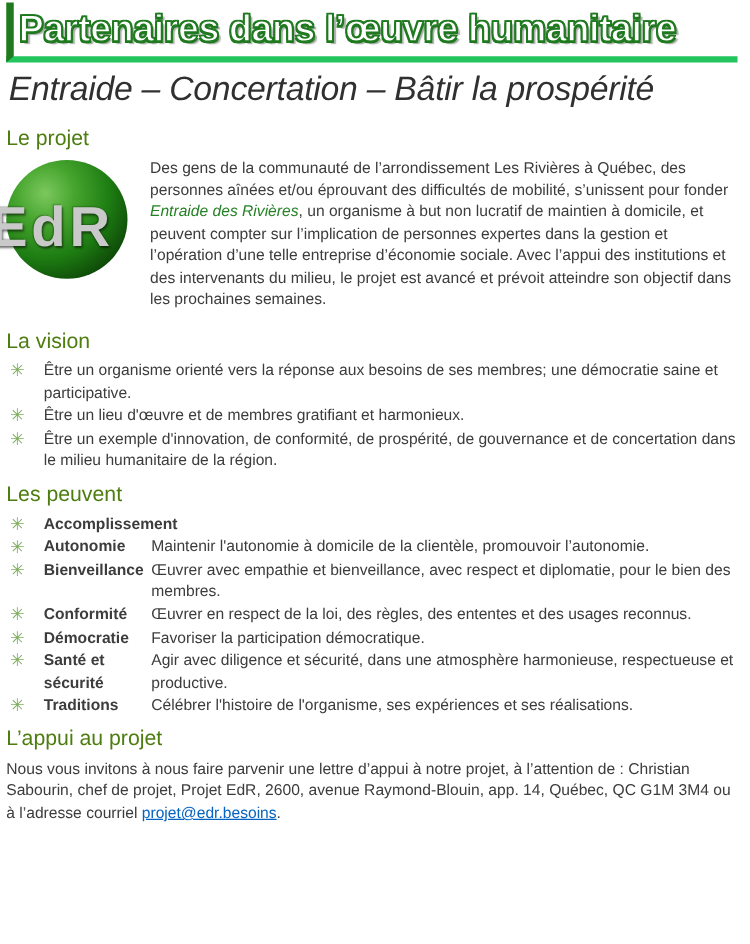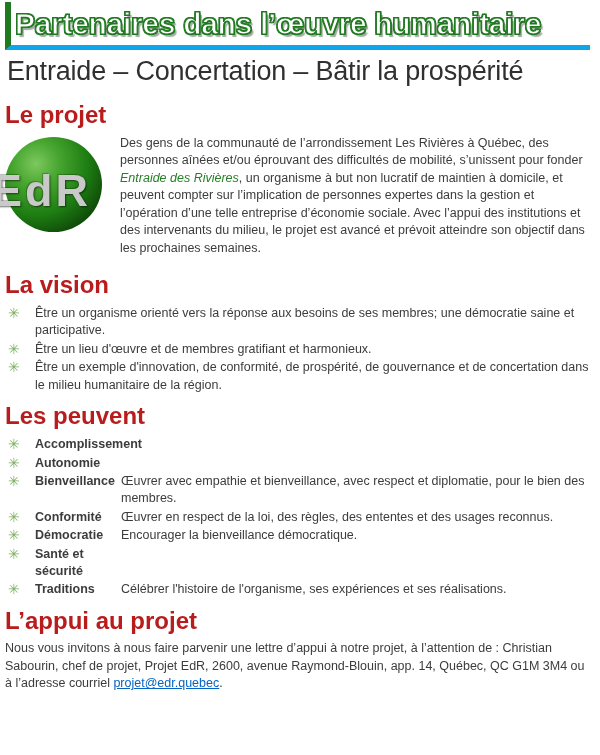--- a/index.html
+++ b/index.html
@@ -6,42 +6,42 @@
   body{
     width:600px;height:755px;overflow:hidden;background:#ffffff;
     font-family:"Liberation Sans","DejaVu Sans",sans-serif;
     color:#3c3c3c;font-size:12.5px;line-height:1.4;
   }
   .page{padding:2px 10px 0 5px;}
 
   
   .banner{
     border-left:6px solid #1f7a1f;
-    border-bottom:5px solid #0ea5e9;
+    border-bottom:5px solid #22c55e;
     padding:1px 0 0 4px;
     white-space:nowrap;
   }
   .wordart{
     font-size:30px;font-weight:bold;letter-spacing:-0.3px;
     color:#ffffff;
     -webkit-text-stroke:1.2px #1f7a1f;
     text-shadow:
       -1px -1px 0 #1f7a1f, 1px -1px 0 #1f7a1f,
       -1px  1px 0 #1f7a1f, 1px  1px 0 #1f7a1f,
       2.5px 2.5px 1px rgba(90,100,90,0.55);
   }
   .subtitle{
     font-size:27px;color:#303030;letter-spacing:-0.2px;
-    padding:3px 0 2px 2px;white-space:nowrap;
+    padding:3px 0 2px 2px;white-space:nowrap;font-style:italic;
   }
 
   
   h2{
-    color:#b91c1c;font-size:24px;line-height:1.2;
-    margin:8px 0 5px 0;font-weight:bold;
+    color:#4d7c0f;font-size:17px;line-height:1.2;
+    margin:8px 0 5px 0;font-weight:normal;
   }
 
   p{margin:0 0 6px 0;}
   a{color:#0563c1;text-decoration:underline;}
 
   
   .projet-row{display:flex;align-items:flex-start;}
   .logo{position:relative;width:103px;height:97px;flex:0 0 103px;margin:2px 12px 0 0;}
   .logo-sphere{
     position:absolute;left:0;top:0;width:97px;height:95px;border-radius:50%;
@@ -107,47 +107,49 @@
   <section>
     <h2>Les peuvent</h2>
     <div>
       <div class="vrow">
         <span class="bullet">✳</span>
         <span class="term">Accomplissement</span>
       </div>
       <div class="vrow">
         <span class="bullet">✳</span>
         <span class="term">Autonomie</span>
+        <span>Maintenir l'autonomie à domicile de la clientèle, promouvoir l’autonomie.</span>
       </div>
       <div class="vrow">
         <span class="bullet">✳</span>
         <span class="term">Bienveillance</span>
         <span>Œuvrer avec empathie et bienveillance, avec respect et diplomatie, pour le bien des membres.</span>
       </div>
       <div class="vrow">
         <span class="bullet">✳</span>
         <span class="term">Conformité</span>
         <span>Œuvrer en respect de la loi, des règles, des ententes et des usages reconnus.</span>
       </div>
       <div class="vrow">
         <span class="bullet">✳</span>
         <span class="term">Démocratie</span>
-        <span>Encourager la bienveillance démocratique.</span>
+        <span>Favoriser la participation démocratique.</span>
       </div>
       <div class="vrow">
         <span class="bullet">✳</span>
         <span class="term">Santé et sécurité</span>
+        <span>Agir avec diligence et sécurité, dans une atmosphère harmonieuse, respectueuse et productive.</span>
       </div>
       <div class="vrow">
         <span class="bullet">✳</span>
         <span class="term">Traditions</span>
         <span>Célébrer l'histoire de l'organisme, ses expériences et ses réalisations.</span>
       </div>
     </div>
   </section>
 
   <section>
     <h2>L’appui au projet</h2>
-    <p><span>Nous vous invitons à nous faire parvenir une lettre d’appui à notre projet, à l’attention de : Christian Sabourin, chef de projet, Projet EdR, 2600, avenue Raymond-Blouin, app. 14, Québec, QC G1M 3M4 ou à l’adresse courriel </span><a href="#">projet@edr.quebec</a><span>.</span></p>
+    <p><span>Nous vous invitons à nous faire parvenir une lettre d’appui à notre projet, à l’attention de : Christian Sabourin, chef de projet, Projet EdR, 2600, avenue Raymond-Blouin, app. 14, Québec, QC G1M 3M4 ou à l’adresse courriel </span><a href="#">projet@edr.besoins</a><span>.</span></p>
 
   </section>
 
 </div>
 
 </body></html>

